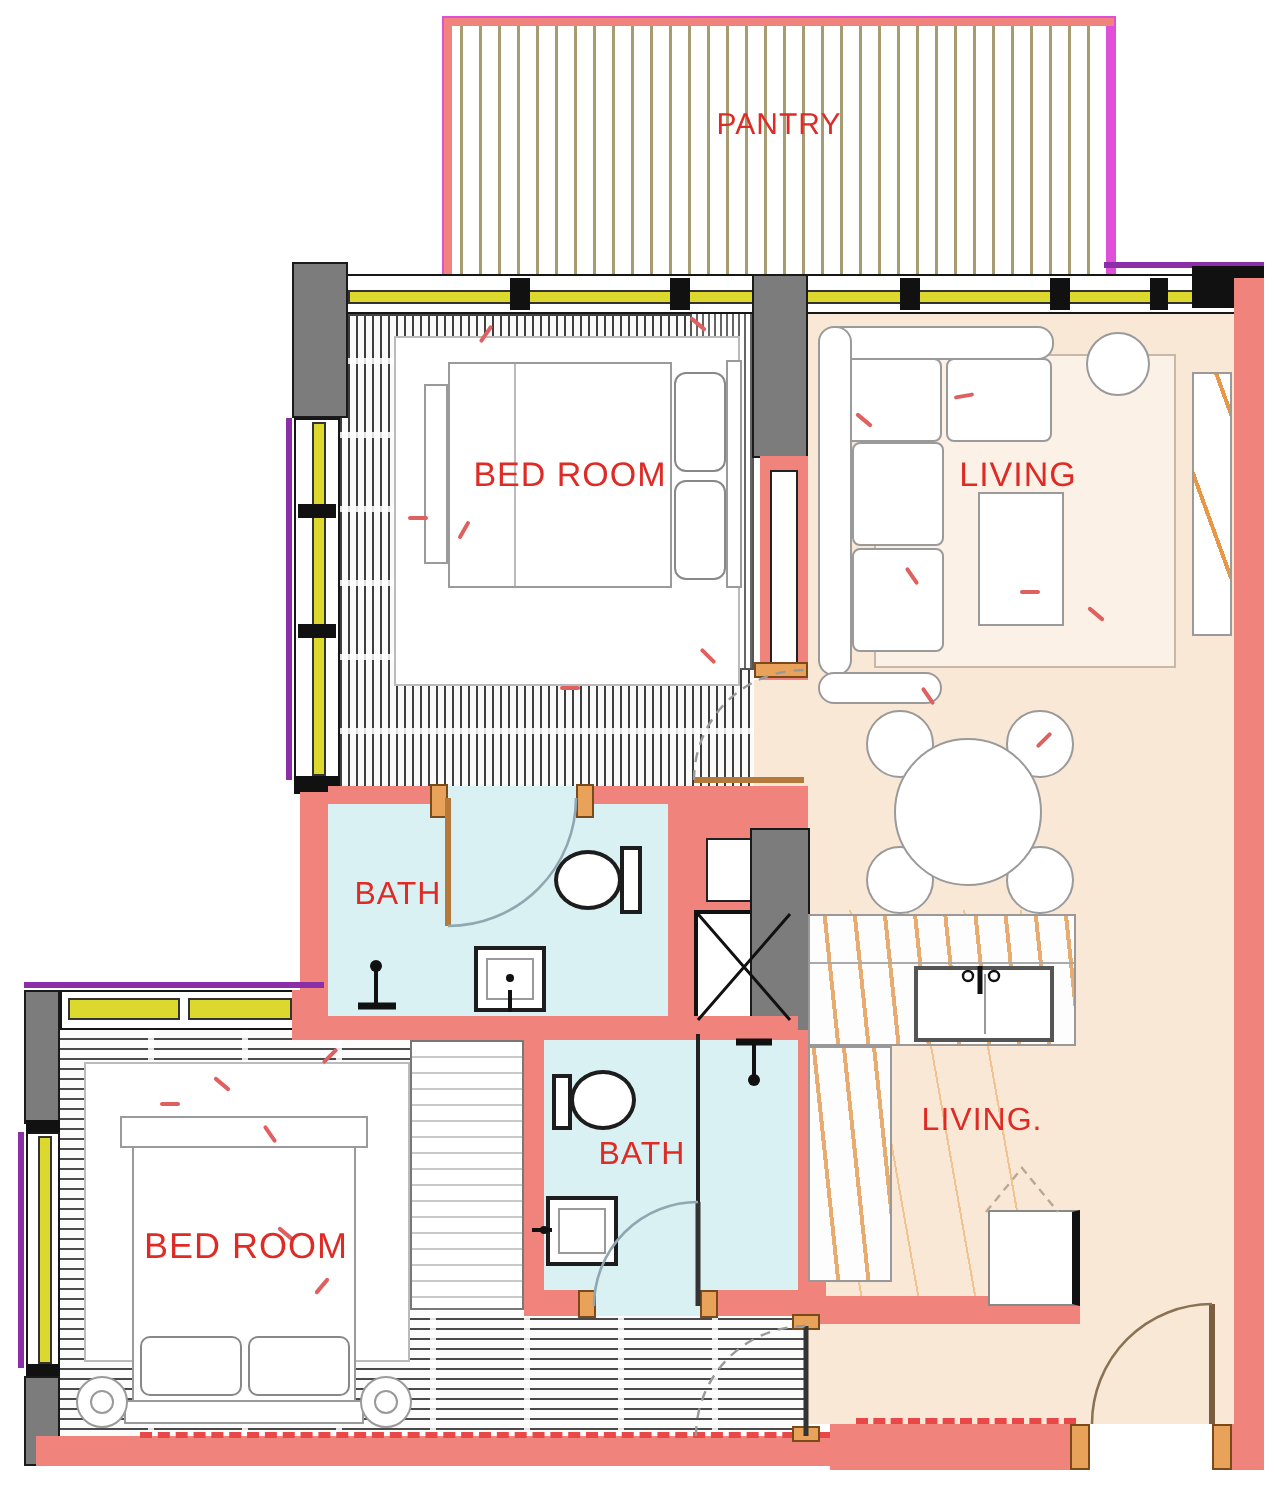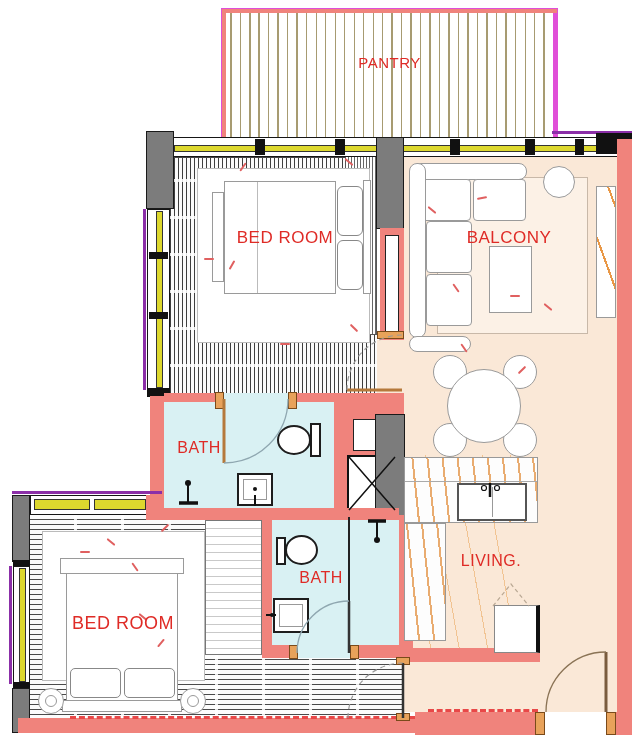--- a/index.html
+++ b/index.html
@@ -267,19 +267,19 @@
     </g>
     <g>
       <path d="M377,522 L377,538" stroke="#111" stroke-width="2"></path>
       <path d="M368,521 L386,521" stroke="#111" stroke-width="3.5"></path>
       <circle cx="377" cy="540" r="3" fill="#111"></circle>
     </g>
   </svg>
 
   <div class="a lbl" style="left:221px;top:54px;width:337px;font-size:15px;">PANTRY</div>
   <div class="a lbl" style="left:225px;top:228px;width:120px;font-size:17px;">BED ROOM</div>
-  <div class="a lbl" style="left:458px;top:228px;width:102px;font-size:17px;">BALCONY</div>
+  <div class="a lbl" style="left:458px;top:228px;width:102px;font-size:17px;">LIVING</div>
   <div class="a lbl" style="left:168px;top:439px;width:62px;font-size:16px;">BATH</div>
   <div class="a lbl" style="left:290px;top:569px;width:62px;font-size:16px;">BATH</div>
   <div class="a lbl" style="left:58px;top:613px;width:130px;font-size:18px;">BED ROOM</div>
   <div class="a lbl" style="left:444px;top:552px;width:94px;font-size:16px;">LIVING.</div>
 
 </div>
 
 </body></html>

